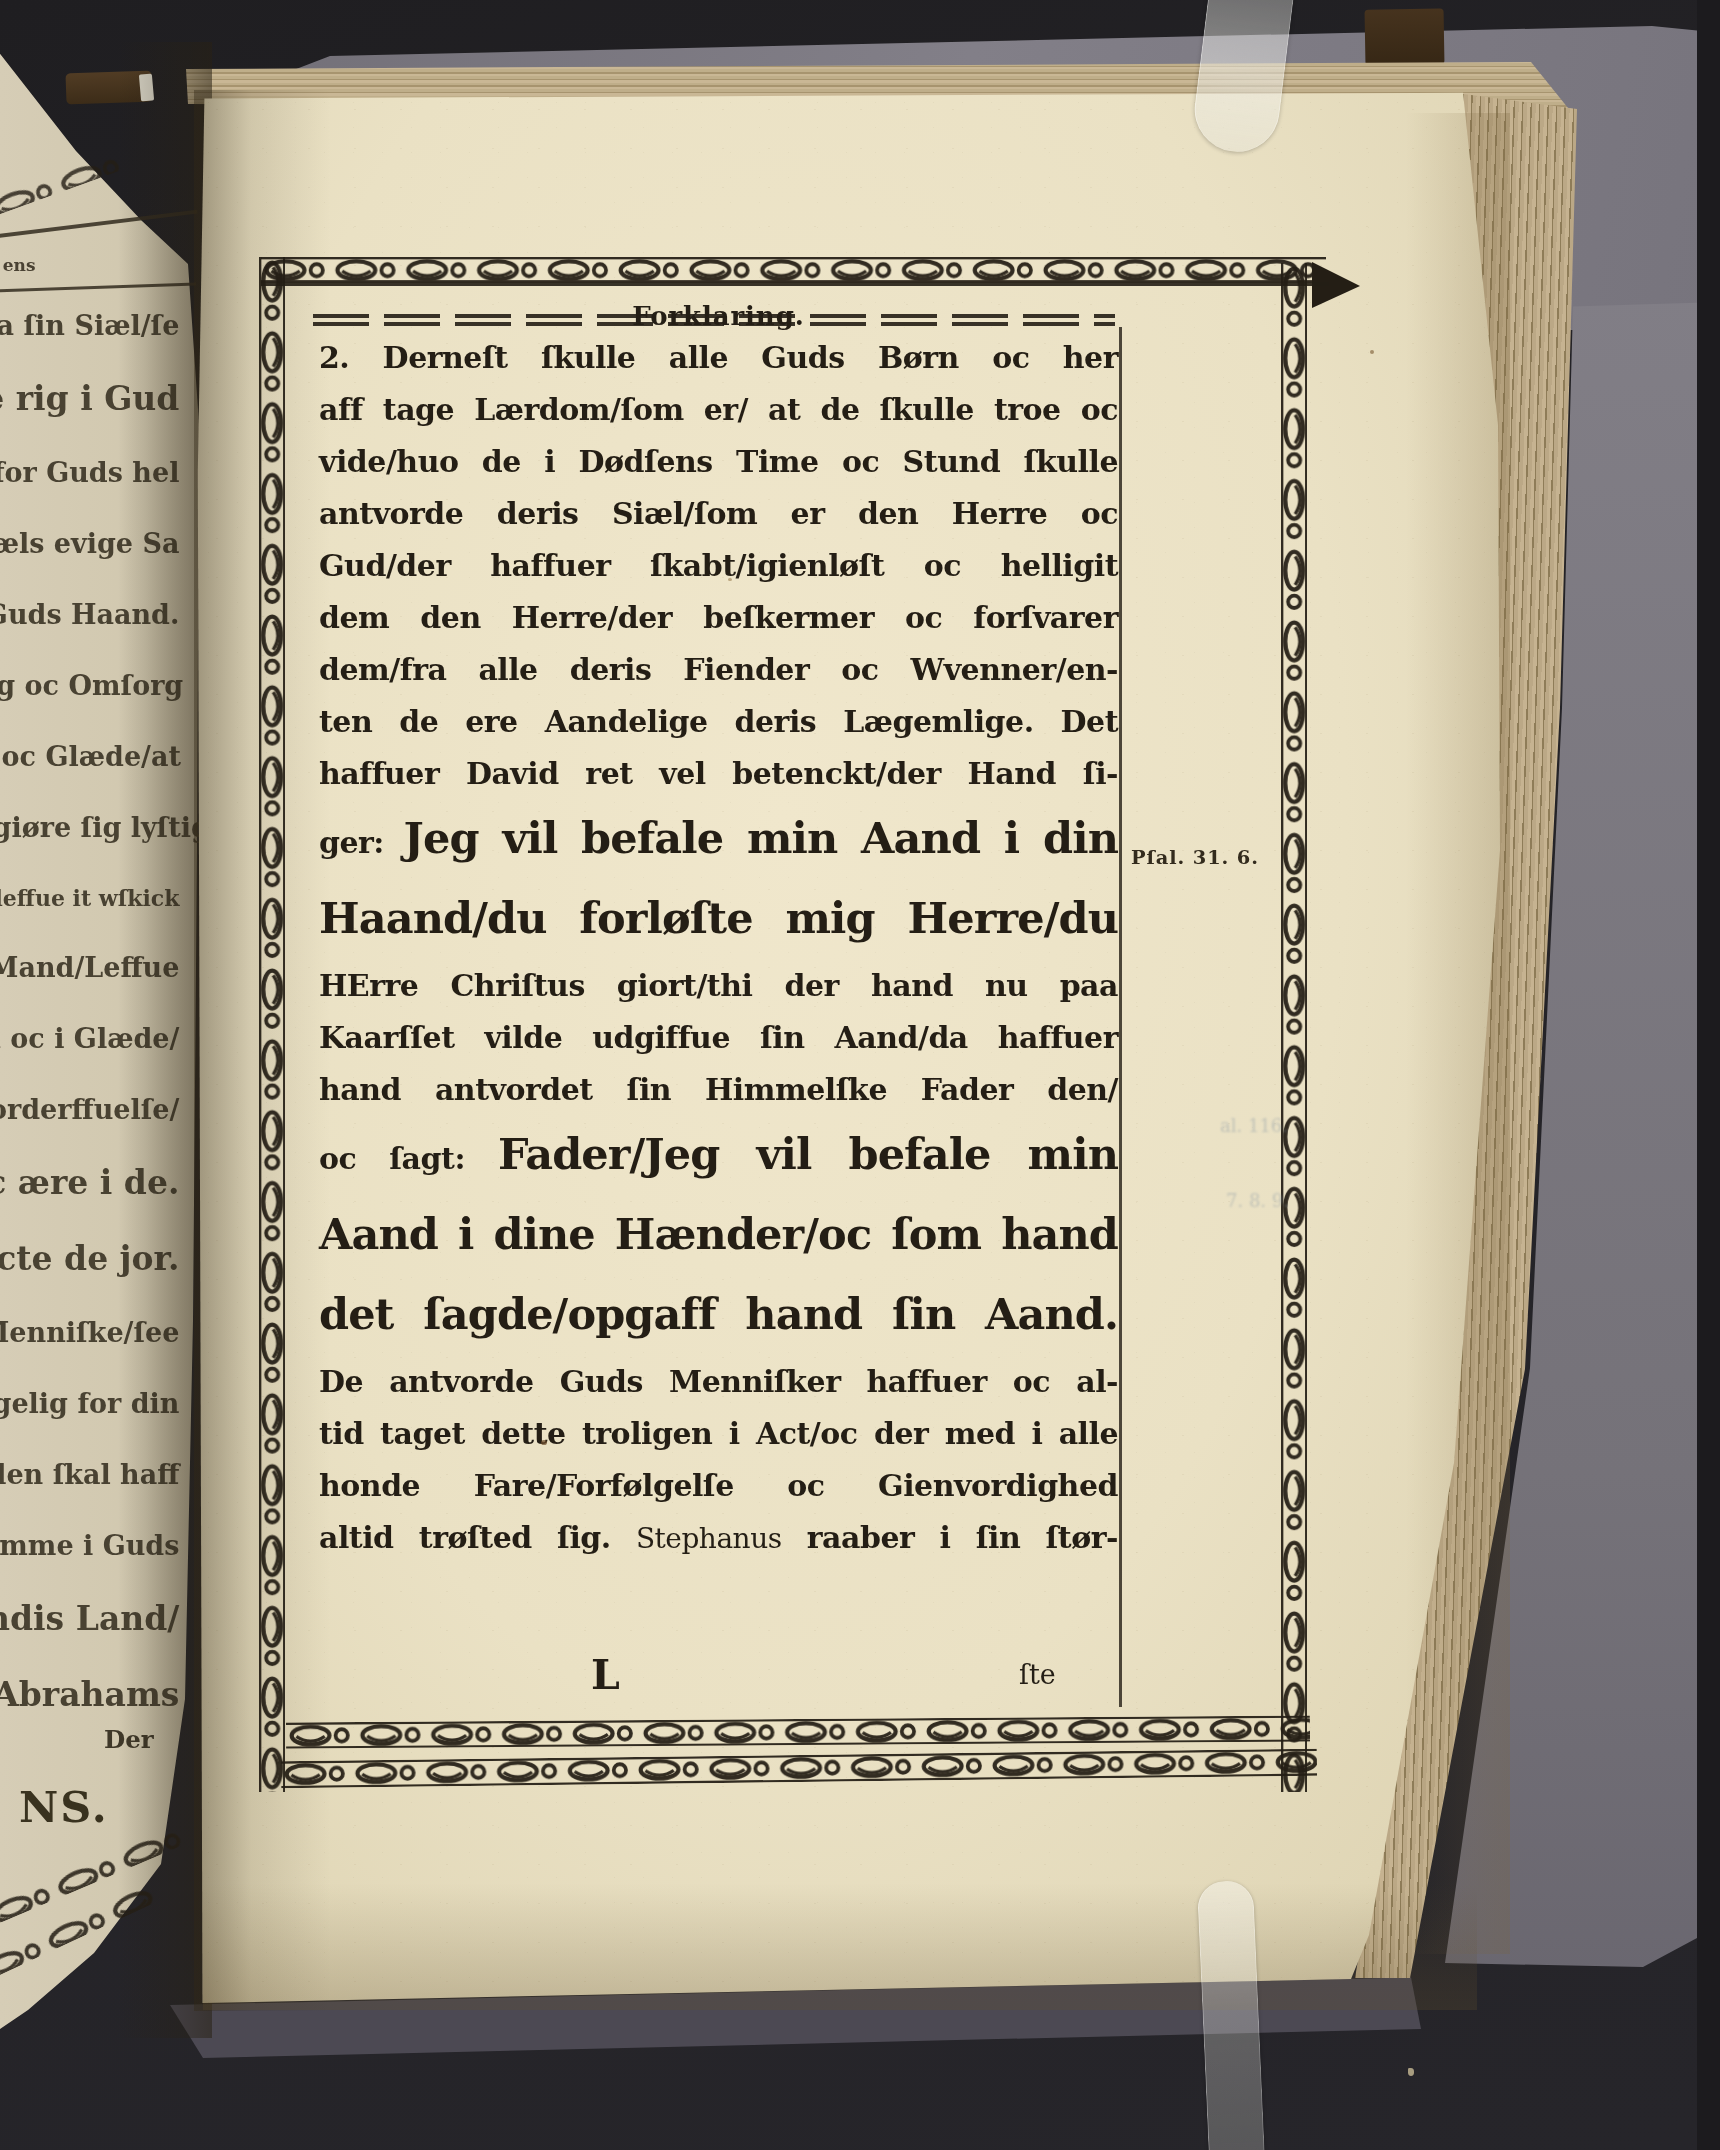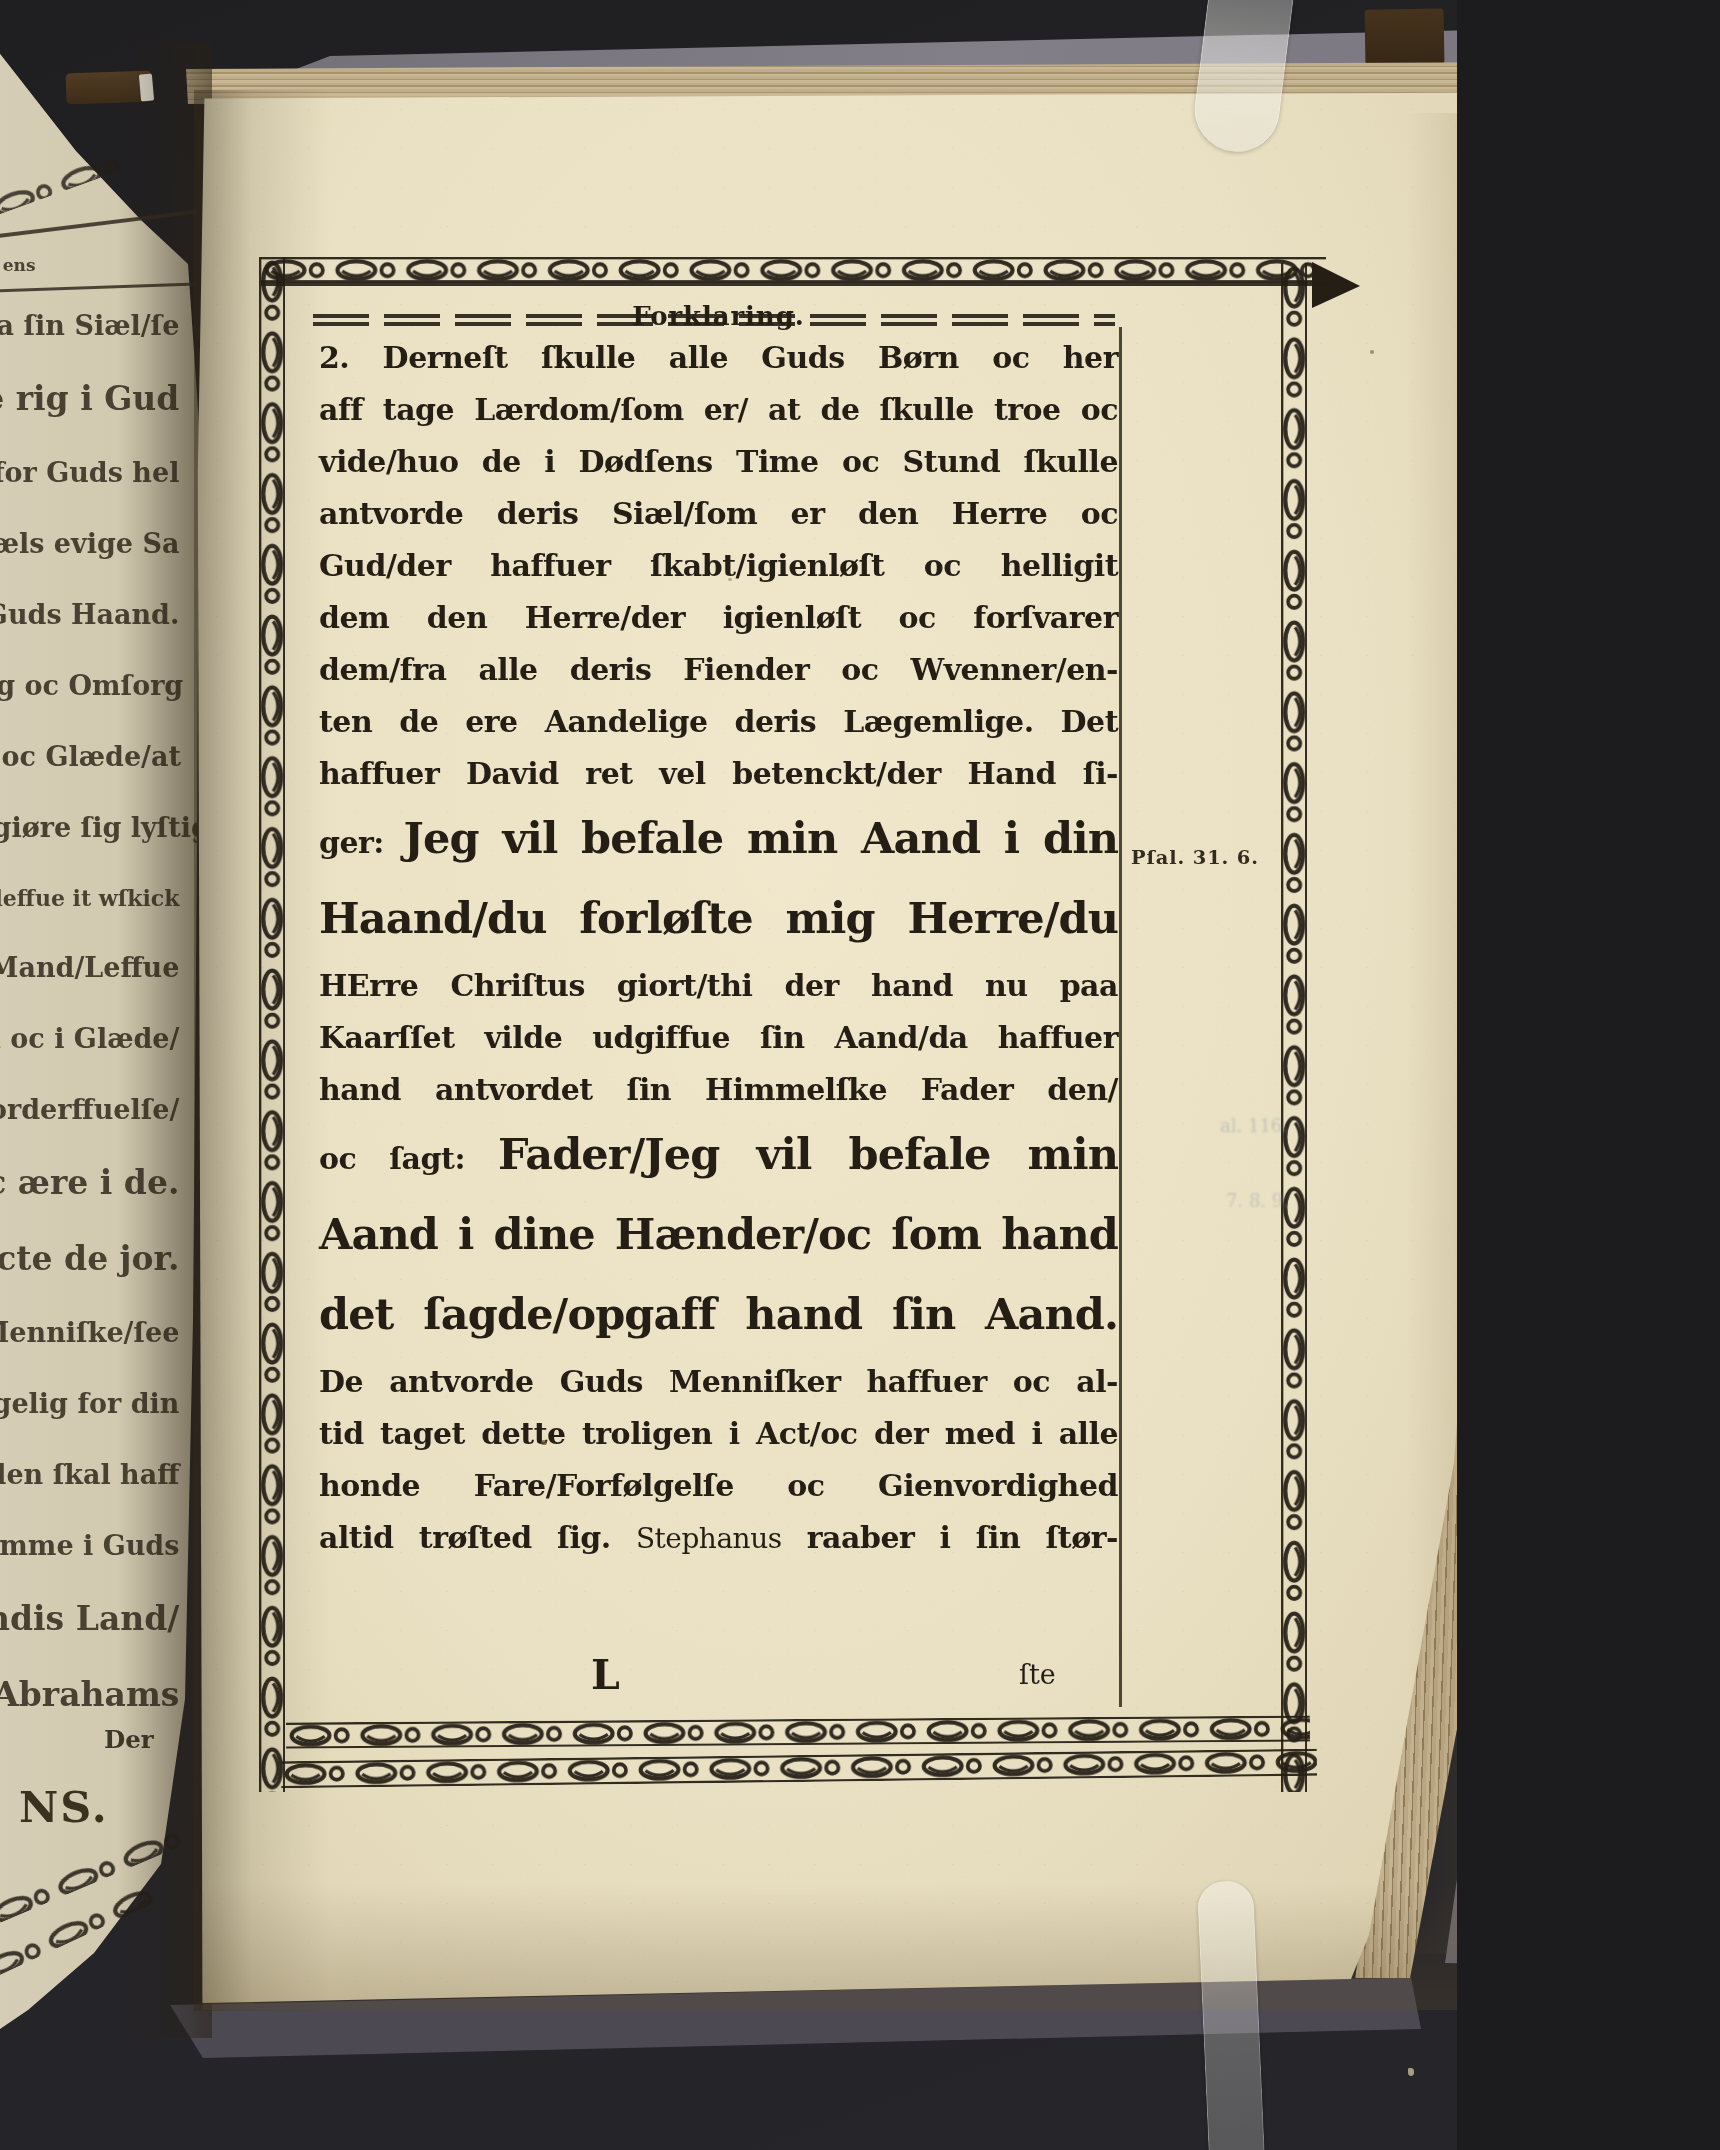--- a/index.html
+++ b/index.html
@@ -1,16 +1,16 @@
 <!DOCTYPE html>
 <html style="font-size:7.6px"><head>
 <meta charset="utf-8">
 <style>
   html,body{margin:0;padding:0;background:#1c1b1e;}
-  .scene{position:relative;width:1457px;height:2151px;overflow:hidden;
+  .scene{position:relative;width:1697px;height:2151px;overflow:hidden;
          background:linear-gradient(160deg,#1f1e21 0%,#242327 40%,#26252a 100%);
          font-family:"DejaVu Serif","Liberation Serif",serif;}
   .abs{position:absolute;}
 
   
   .mat-top{left:0;top:0;width:1721px;height:359px;background:linear-gradient(100deg,#6e6b73,#827f88 55%,#77747d);
     clip-path:polygon(208px 103px,330px 56px,1652px 26px,1721px 33px,1721px 330px,1562px 330px,1482px 97px);}
   .mat-right{left:1369px;top:283px;width:352px;height:1699px;background:linear-gradient(180deg,#817e86,#757279 70%,#6a6770);
     clip-path:polygon(204px 23.6px,352px 19px,352px 1642px,274px 1684px,76px 1680px,161px 1085px,193px 425px);}
   .mat-bottom{left:156px;top:1968px;width:1284px;height:104px;background:#53505a;opacity:.85;
@@ -213,21 +213,21 @@
   <div class="abs dash-rule">
       <div></div>
       <div></div>
     </div>
   <div class="abs body-col ink" id="body-lines">
       <div class="bl bl-n"><span class="seg-n">2. Derneſt ſkulle alle Guds Børn oc her</span></div>
       <div class="bl bl-n"><span class="seg-n">aff tage Lærdom/ſom er/ at de ſkulle troe oc</span></div>
       <div class="bl bl-n"><span class="seg-n">vide/huo de i Dødſens Time oc Stund ſkulle</span></div>
       <div class="bl bl-n"><span class="seg-n">antvorde deris Siæl/ſom er den Herre oc</span></div>
       <div class="bl bl-n"><span class="seg-n">Gud/der haffuer ſkabt/igienløſt oc helligit</span></div>
-      <div class="bl bl-n"><span class="seg-n">dem den Herre/der igienløſt oc forſvarer</span></div>
+      <div class="bl bl-n"><span class="seg-n">dem den Herre/der beſkermer oc forſvarer</span></div>
       <div class="bl bl-n"><span class="seg-n">dem/fra alle deris Fiender oc Wvenner/en-</span></div>
       <div class="bl bl-n"><span class="seg-n">ten de ere Aandelige deris Lægemlige. Det</span></div>
       <div class="bl bl-n"><span class="seg-n">haffuer David ret vel betenckt/der Hand ſi-</span></div>
       <div class="bl bl-l"><span class="seg-n">ger: </span><span class="seg-l">Jeg vil befale min Aand i din</span></div>
       <div class="bl bl-l"><span class="seg-l">Haand/du forløſte mig Herre/du</span></div>
       <div class="bl bl-n"><span class="seg-n">HErre Chriſtus giort/thi der hand nu paa</span></div>
       <div class="bl bl-n"><span class="seg-n">Kaarſſet vilde udgiffue ſin Aand/da haffuer</span></div>
       <div class="bl bl-n"><span class="seg-n">hand antvordet ſin Himmelſke Fader den/</span></div>
       <div class="bl bl-l"><span class="seg-n">oc ſagt: </span><span class="seg-l">Fader/Jeg vil befale min</span></div>
       <div class="bl bl-l"><span class="seg-l">Aand i dine Hænder/oc ſom hand</span></div>

